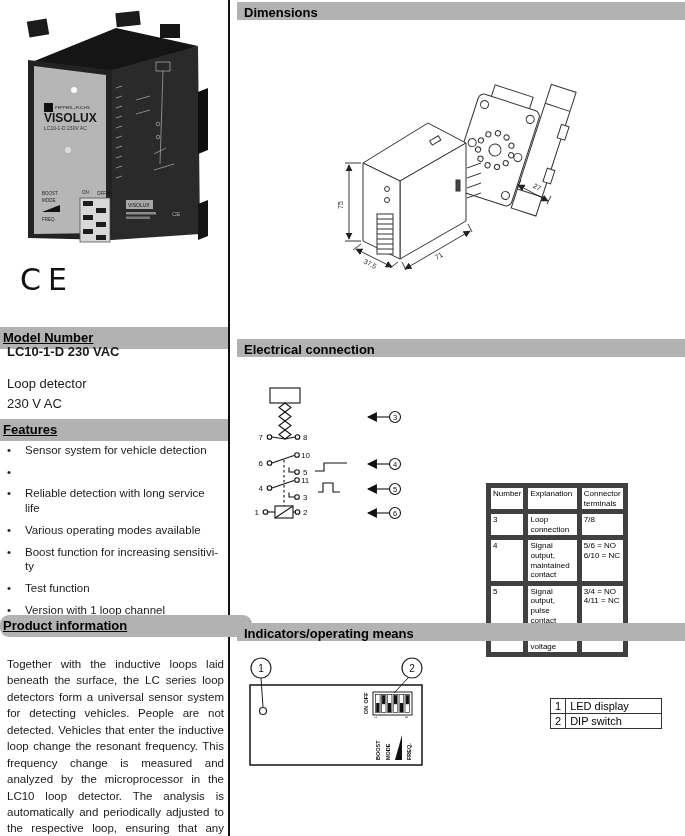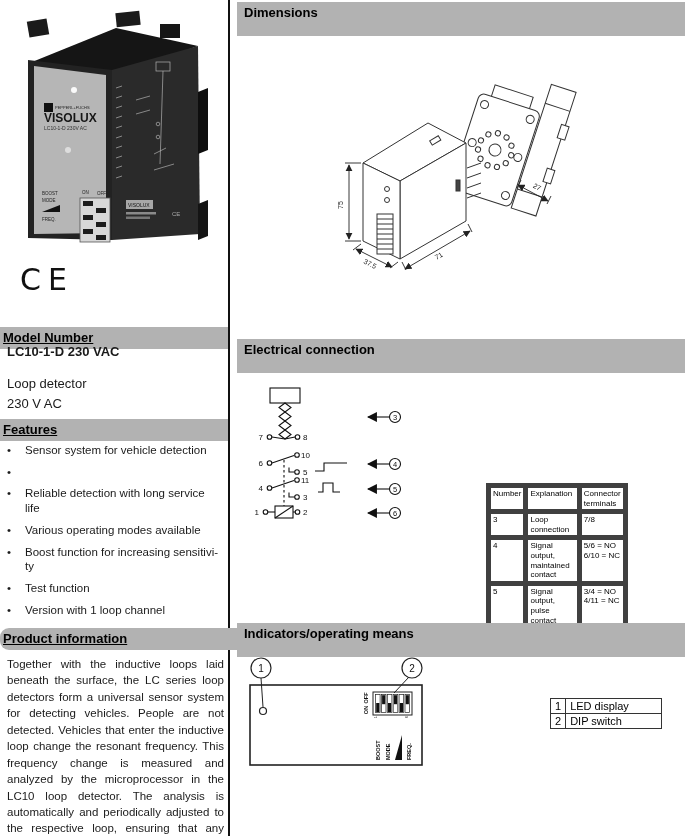--- a/index.html
+++ b/index.html
@@ -15,21 +15,21 @@
   .bullets { position:absolute; left:7px; top:443px; width:216px; }
   .bullet-item { display:flex; margin-bottom:7px; font-size:11.5px; line-height:1.28; }
   .bullet-item .dot { width:18px; flex:0 0 18px; }
   .bullet-item .btxt { white-space:pre-line; }
   .para { position:absolute; left:7px; top:656px; width:217px; font-size:11.5px;
           line-height:1.43; text-align:justify; }
   .ce { position:absolute; left:20px; top:262px; font-size:30px; letter-spacing:7px;
         font-family:"DejaVu Sans", sans-serif; color:#111; }
   .right-col { position:absolute; left:237px; top:0; width:448px; height:836px; }
   .rbar { position:relative; background:#b2b2b2; color:#000; font-weight:bold;
-          font-size:13px; height:34px; line-height:22px; padding-left:7px; }
+          font-size:13px; height:18px; line-height:22px; padding-left:7px; }
   .elec-table { position:absolute; left:249px; top:115px; width:142px;
                 border-collapse:collapse; font-size:8px; line-height:1.2; color:#000; }
   .elec-table th, .elec-table td { border:5px solid #404040; padding:1px 2px 1px 2px;
                 vertical-align:top; text-align:left; font-weight:normal; white-space:pre-line; }
   .elec-table .cnum { width:25px; }
   .elec-table .cexp { width:69px; }
   .elec-table .cter { width:48px; }
   .legend-table { position:absolute; left:313px; top:48px; width:112px;
                   border-collapse:collapse; font-size:11px; color:#000; }
   .legend-table td { border:1px solid #333; padding:1px 4px; height:15px; }
@@ -137,21 +137,21 @@
       <div class="bullet-item">
           <span class="dot">•</span>
           <span class="btxt">Test function</span>
         </div>
       <div class="bullet-item">
           <span class="dot">•</span>
           <span class="btxt">Version with 1 loop channel</span>
         </div>
     </div>
 
-    <div class="bar" style="left:0;top:628px;width:252px;border-radius:9px;">Product information</div>
+    <div class="bar" style="left:0;top:615px;width:252px;border-radius:9px;">Product information</div>
     <div class="para">Together with the inductive loops laid beneath the surface, the LC series loop detectors form a universal sensor system for detecting vehicles. People are not detected. Vehicles that enter the inductive loop change the resonant frequency. This frequency change is measured and analyzed by the microprocessor in the LC10 loop detector. The analysis is automatically and periodically adjusted to the respective loop, ensuring that any changes in the loop inductance caused by temperature, humidity or component age are automatically compensated for.</div>
   </div>
 
   <div class="right-col">
 
     <div class="rbar" style="top:2px;">Dimensions</div>
     <svg class="abs" style="left:0;top:28px;" width="448" height="306" viewBox="0 0 448 306">
       <defs>
         <marker id="arDim" viewBox="0 0 10 10" refX="9" refY="5" markerWidth="8" markerHeight="8" orient="auto-start-reverse">
           <path d="M0,0 L10,5 L0,10 z" fill="#222"></path>

